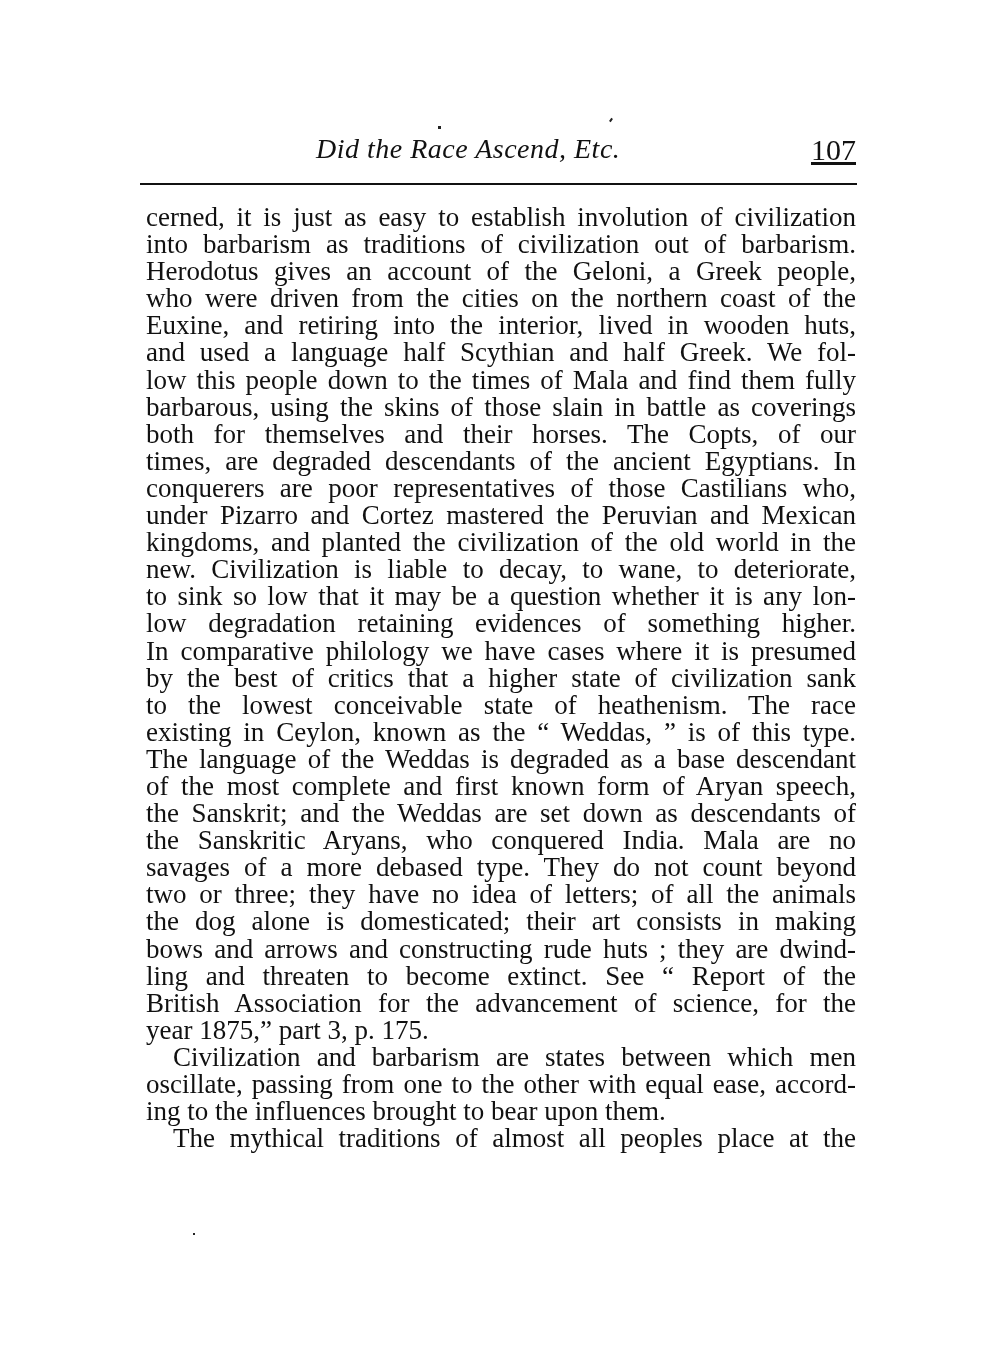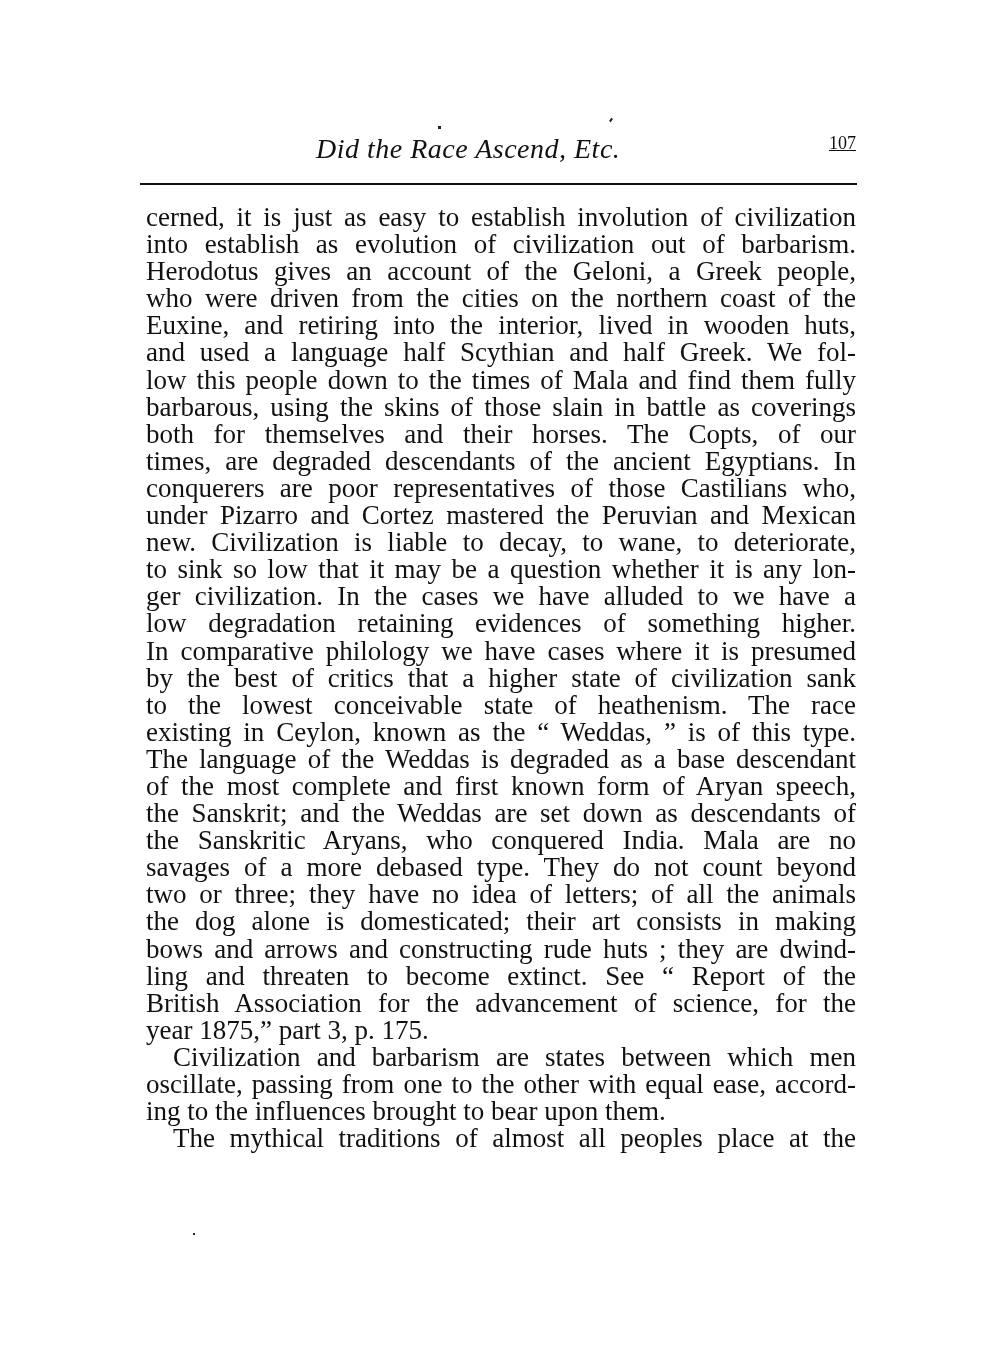--- a/index.html
+++ b/index.html
@@ -1,54 +1,54 @@
 <!DOCTYPE html>
 <html><head>
 <meta charset="utf-8">
 <style>
   html, body { margin: 0; padding: 0; background: #ffffff; }
   body { width: 1000px; height: 1371px; position: relative; overflow: hidden;
          font-family: "Liberation Serif", "DejaVu Serif", serif; color: #111; }
   .header { position: absolute; left: 146px; top: 133px; width: 710px; height: 34px; }
   .running-title { position: absolute; left: 170px; top: 0; font-style: italic; font-size: 28px; letter-spacing: 0.5px; }
-  .page-number { position: absolute; right: 0; top: 0; font-size: 18px; text-decoration: underline; }
+  .page-number { position: absolute; right: 0; top: 0; font-size: 30px; text-decoration: underline; }
   .rule { position: absolute; left: 140px; top: 183px; width: 717px; height: 2px; background: #111; }
   .body-text { position: absolute; left: 146px; top: 204px; width: 710px; }
   .line { height: 27.1px; line-height: 27.1px; font-size: 27px; white-space: nowrap;
           text-align: justify; text-align-last: justify; }
   .line.last { text-align-last: left; }
   .line.indent { padding-left: 27px; }
   .mark { position: absolute; width: 3px; height: 3px; background: #222; }
 </style>
 </head>
 <body>
 
 <div class="header">
   <span class="running-title">Did the Race Ascend, Etc.</span>
   <span class="page-number">107</span>
 </div>
 <div class="rule"></div>
 
 <div class="body-text">
   <div>
     <div class="line">cerned, it is just as easy to establish involution of civilization</div>
-    <div class="line">into establish as evolution of civilization out of barbarism.</div>
+    <div class="line">into barbarism as traditions of civilization out of barbarism.</div>
     <div class="line">Herodotus gives an account of the Geloni, a Greek people,</div>
     <div class="line">who were driven from the cities on the northern coast of the</div>
     <div class="line">Euxine, and retiring into the interior, lived in wooden huts,</div>
     <div class="line">and used a language half Scythian and half Greek. We fol-</div>
     <div class="line">low this people down to the times of Mala and find them fully</div>
     <div class="line">barbarous, using the skins of those slain in battle as coverings</div>
     <div class="line">both for themselves and their horses. The Copts, of our</div>
     <div class="line">times, are degraded descendants of the ancient Egyptians. In</div>
     <div class="line">conquerers are poor representatives of those Castilians who,</div>
     <div class="line">under Pizarro and Cortez mastered the Peruvian and Mexican</div>
+    <div class="line">kingdoms, and planted the civilization of the old world in the</div>
     <div class="line">new. Civilization is liable to decay, to wane, to deteriorate,</div>
     <div class="line">to sink so low that it may be a question whether it is any lon-</div>
-    <div class="line">ger civilization. In the cases we have alluded to we have a</div>
     <div class="line">low degradation retaining evidences of something higher.</div>
     <div class="line">In comparative philology we have cases where it is presumed</div>
     <div class="line">by the best of critics that a higher state of civilization sank</div>
     <div class="line">to the lowest conceivable state of heathenism. The race</div>
     <div class="line">existing in Ceylon, known as the “ Weddas, ” is of this type.</div>
     <div class="line">The language of the Weddas is degraded as a base descendant</div>
     <div class="line">of the most complete and first known form of Aryan speech,</div>
     <div class="line">the Sanskrit; and the Weddas are set down as descendants of</div>
     <div class="line">the Sanskritic Aryans, who conquered India. Mala are no</div>
     <div class="line">savages of a more debased type. They do not count beyond</div>

